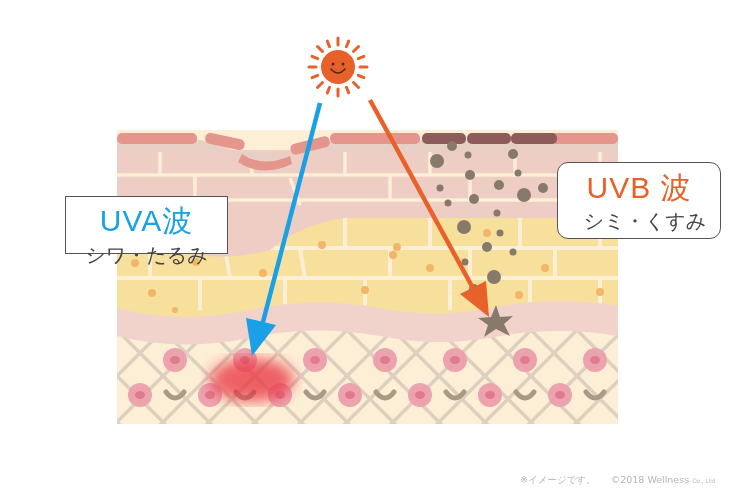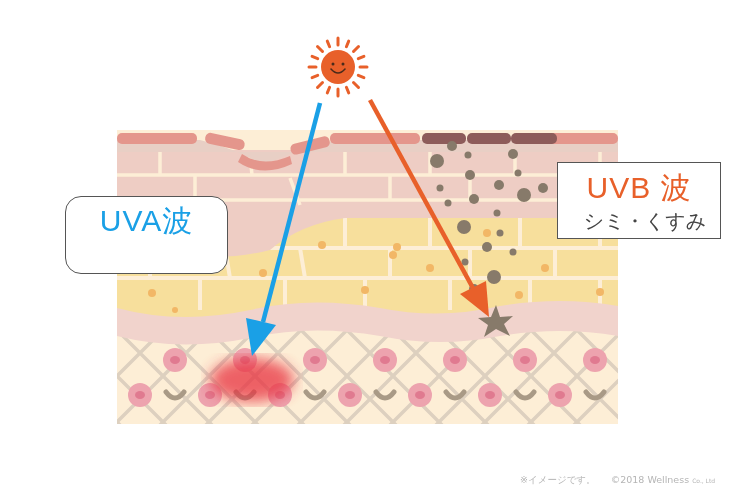--- a/index.html
+++ b/index.html
@@ -3,24 +3,24 @@
 <meta charset="utf-8">
 <style>
   html, body { margin:0; padding:0; background:#ffffff; }
   body { width:750px; height:500px; position:relative; overflow:hidden;
          font-family:"DejaVu Sans", sans-serif; }
   #scene { position:absolute; left:0; top:0; width:750px; height:500px; }
   .label-box { position:absolute; background:#ffffff; border:1.5px solid #555555;
                box-sizing:border-box; text-align:center; }
   .label-title { font-family:"Liberation Sans", sans-serif; font-weight:400; line-height:1; }
   .label-sub { color:#444444; line-height:1; }
-  #uva-box { left:65px; top:196px; width:163px; height:78px;border-radius:16px; }
+  #uva-box { left:65px; top:196px; width:163px; height:58px; }
   #uva-box .label-title { color:#1aa0e6; font-size:30px; margin-top:9px; letter-spacing:1px; }
   #uva-box .label-sub { font-size:20px; margin-top:9px; }
-  #uvb-box { left:557px; top:162px; width:164px; height:77px; }
+  #uvb-box { left:557px; top:162px; width:164px; height:77px;border-radius:11px; }
   #uvb-box .label-title { color:#e8602a; font-size:30px; margin-top:10px; letter-spacing:1px; }
   #uvb-box .label-sub { font-size:20px; margin-top:8px;padding-left:12px; }
   #footer-note { position:absolute; left:520px; top:474px; font-size:9.5px; color:#b5b5b5;
                  font-family:"DejaVu Sans", sans-serif; white-space:nowrap; }
   #footer-note span.sm { font-size:6px; }
 </style>
 </head>
 <body>
 
 <svg id="scene" viewBox="0 0 750 500" xmlns="http://www.w3.org/2000/svg">
@@ -204,20 +204,21 @@
   </g>
 
   <g>
     <line x1="370" y1="100" x2="474" y2="290" stroke="#e8602a" stroke-width="4.5"></line>
     <polygon points="489,317 460,294 486,281" fill="#e8602a"></polygon>
   </g>
 </svg>
 
 <div class="label-box" id="uva-box">
   <div class="label-title">UVA波</div>
+  <div class="label-sub">シワ・たるみ</div>
 </div>
 
 <div class="label-box" id="uvb-box">
   <div class="label-title">UVB 波</div>
   <div class="label-sub">シミ・くすみ</div>
 </div>
 
 <div id="footer-note">
   <span>※イメージです。</span>
   &nbsp;&nbsp;&nbsp;

